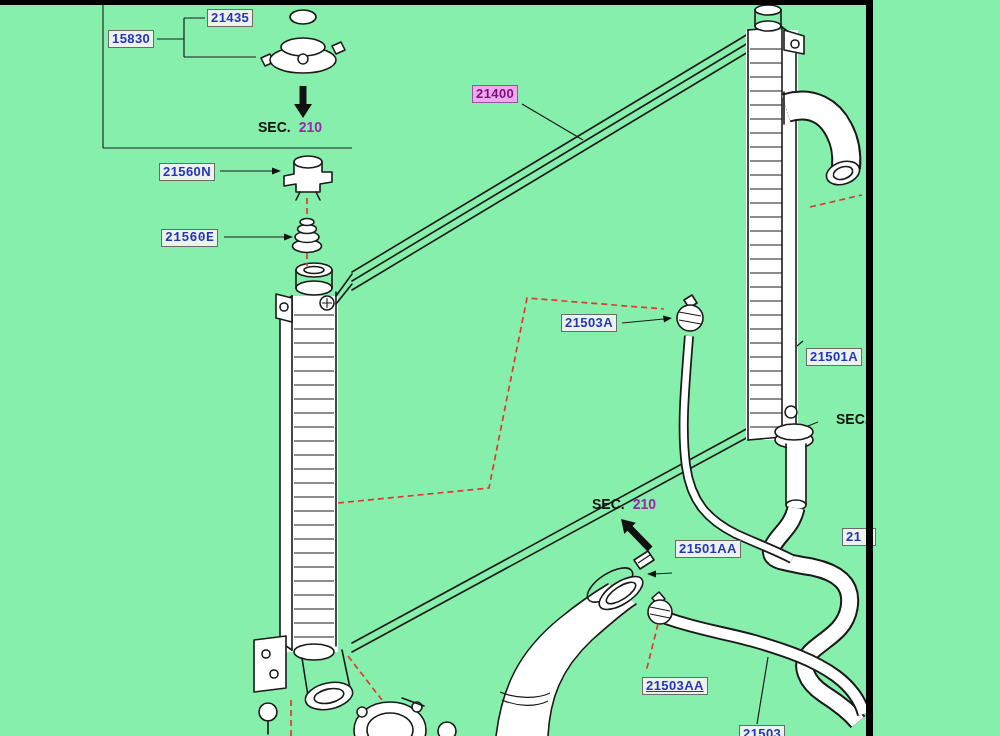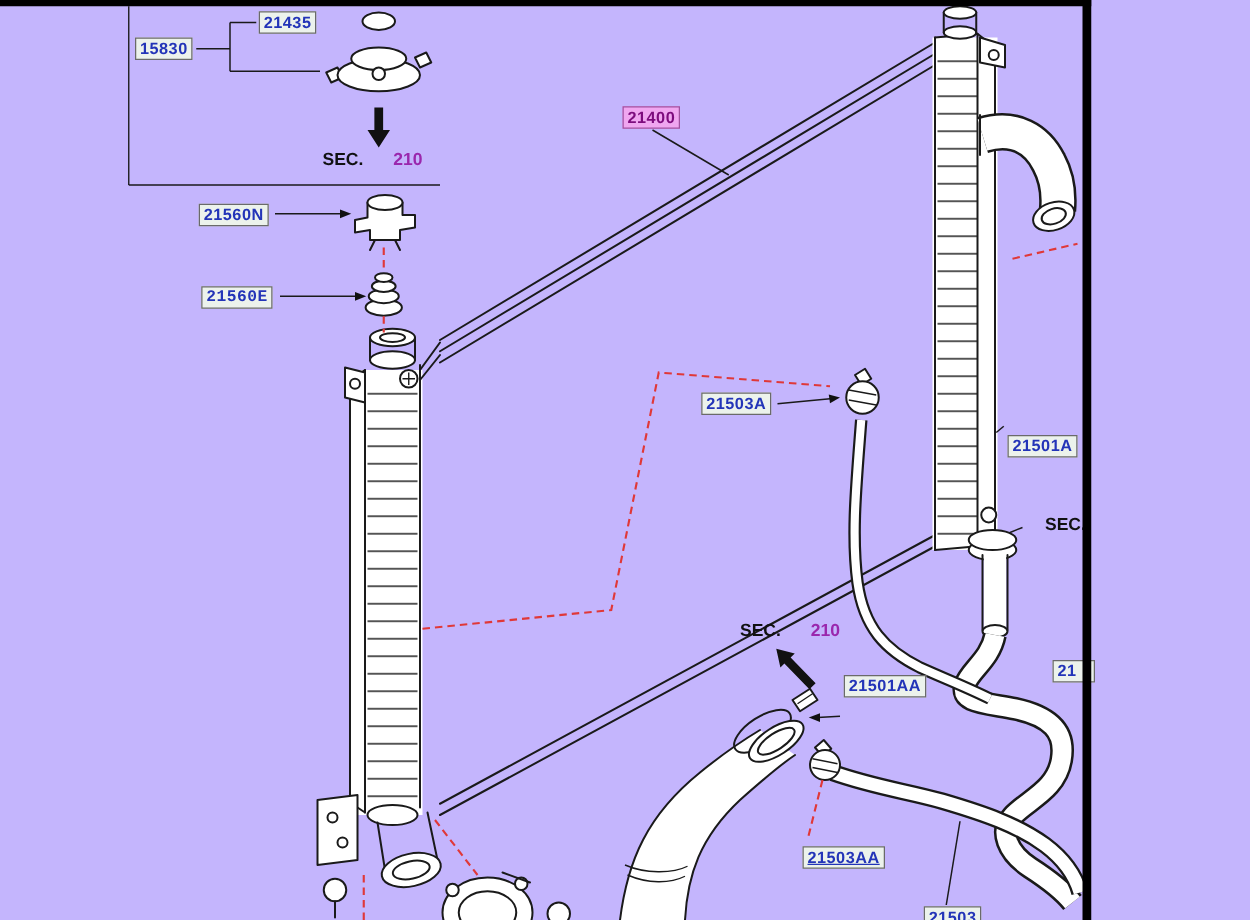--- a/index.html
+++ b/index.html
@@ -1,17 +1,17 @@
 <!DOCTYPE html>
 <html style="--part-label-text: #2334b8; --part-label-bg: #ecf2ec; --part-label-border: #6a6a6a; --highlight-label-text: #7d0c7d; --highlight-label-bg: #f0a6f0; --section-number-color: #9a27ad; --section-prefix-color: #111111; --callout-dash-color: #e03838; --line-color: #1a1a1a;"><head>
 <meta charset="utf-8">
 <style>
   html,body{margin:0;padding:0;background:#ffffff;}
   #canvas{
-    position:relative;width:1000px;height:736px;background:#c4b5fd;
+    position:relative;width:1000px;height:736px;background:#86efac;
     overflow:hidden;font-family:"Liberation Sans",sans-serif;
   }
   
   .frame-top{position:absolute;left:0;top:0;width:873px;height:5px;background:#000;z-index:10;}
   .frame-right{position:absolute;left:866px;top:0;width:7px;height:736px;background:#000;z-index:10;}
 
   svg{position:absolute;left:0;top:0;}
   .ln{stroke:#1a1a1a;stroke-width:1.6;fill:none;stroke-linecap:round;stroke-linejoin:round;}
   .thin{stroke:#1a1a1a;stroke-width:1.1;fill:none;}
   .wf{fill:#ffffff;stroke:#1a1a1a;stroke-width:1.6;stroke-linejoin:round;}
@@ -31,21 +31,21 @@
   }
   .plabel.hl{
     color:var(--highlight-label-text,#7d0c7d);
     background:var(--highlight-label-bg,#f0a6f0);
     border-color:#a050a0;
   }
   .seclabel{
     position:absolute;z-index:5;font-weight:bold;font-size:14px;
     color:var(--section-prefix-color,#111);white-space:nowrap;cursor:pointer;
   }
-  .seclabel .num{color:var(--section-number-color,#9a27ad);margin-left:24px;}
+  .seclabel .num{color:var(--section-number-color,#9a27ad);margin-left:8px;}
 </style>
 </head>
 <body>
 
 <div id="canvas">
 
   <svg width="1000" height="736" viewBox="0 0 1000 736">
     <defs>
       <pattern id="rung" width="40" height="14" patternUnits="userSpaceOnUse">
         <line x1="0" y1="7" x2="40" y2="7" stroke="#1a1a1a" stroke-width="1.2"></line>
@@ -243,21 +243,21 @@
   <div class="plabel" style="left:207px;top:9px;">21435</div>
   <div class="plabel" style="left:108px;top:30px;">15830</div>
 
   <div class="seclabel" style="left:258px;top:119px;">
     <span>SEC.</span><span class="num">210</span>
   </div>
 
   <div class="plabel" style="left:159px;top:163px;">21560N</div>
   <div class="plabel" style="left:161px;top:229px;font-family:Liberation Mono, monospace;">21560E</div>
 
-  <div class="plabel hl" style="left:498px;top:85px;">21400</div>
+  <div class="plabel hl" style="left:472px;top:85px;">21400</div>
 
   <div class="plabel" style="left:561px;top:314px;">21503A</div>
   <div class="plabel" style="left:806px;top:348px;">21501A</div>
 
   <div class="seclabel" style="left:836px;top:411px;">
     <span>SEC.</span>
   </div>
 
   <div class="seclabel" style="left:592px;top:496px;">
     <span>SEC.</span><span class="num">210</span>

